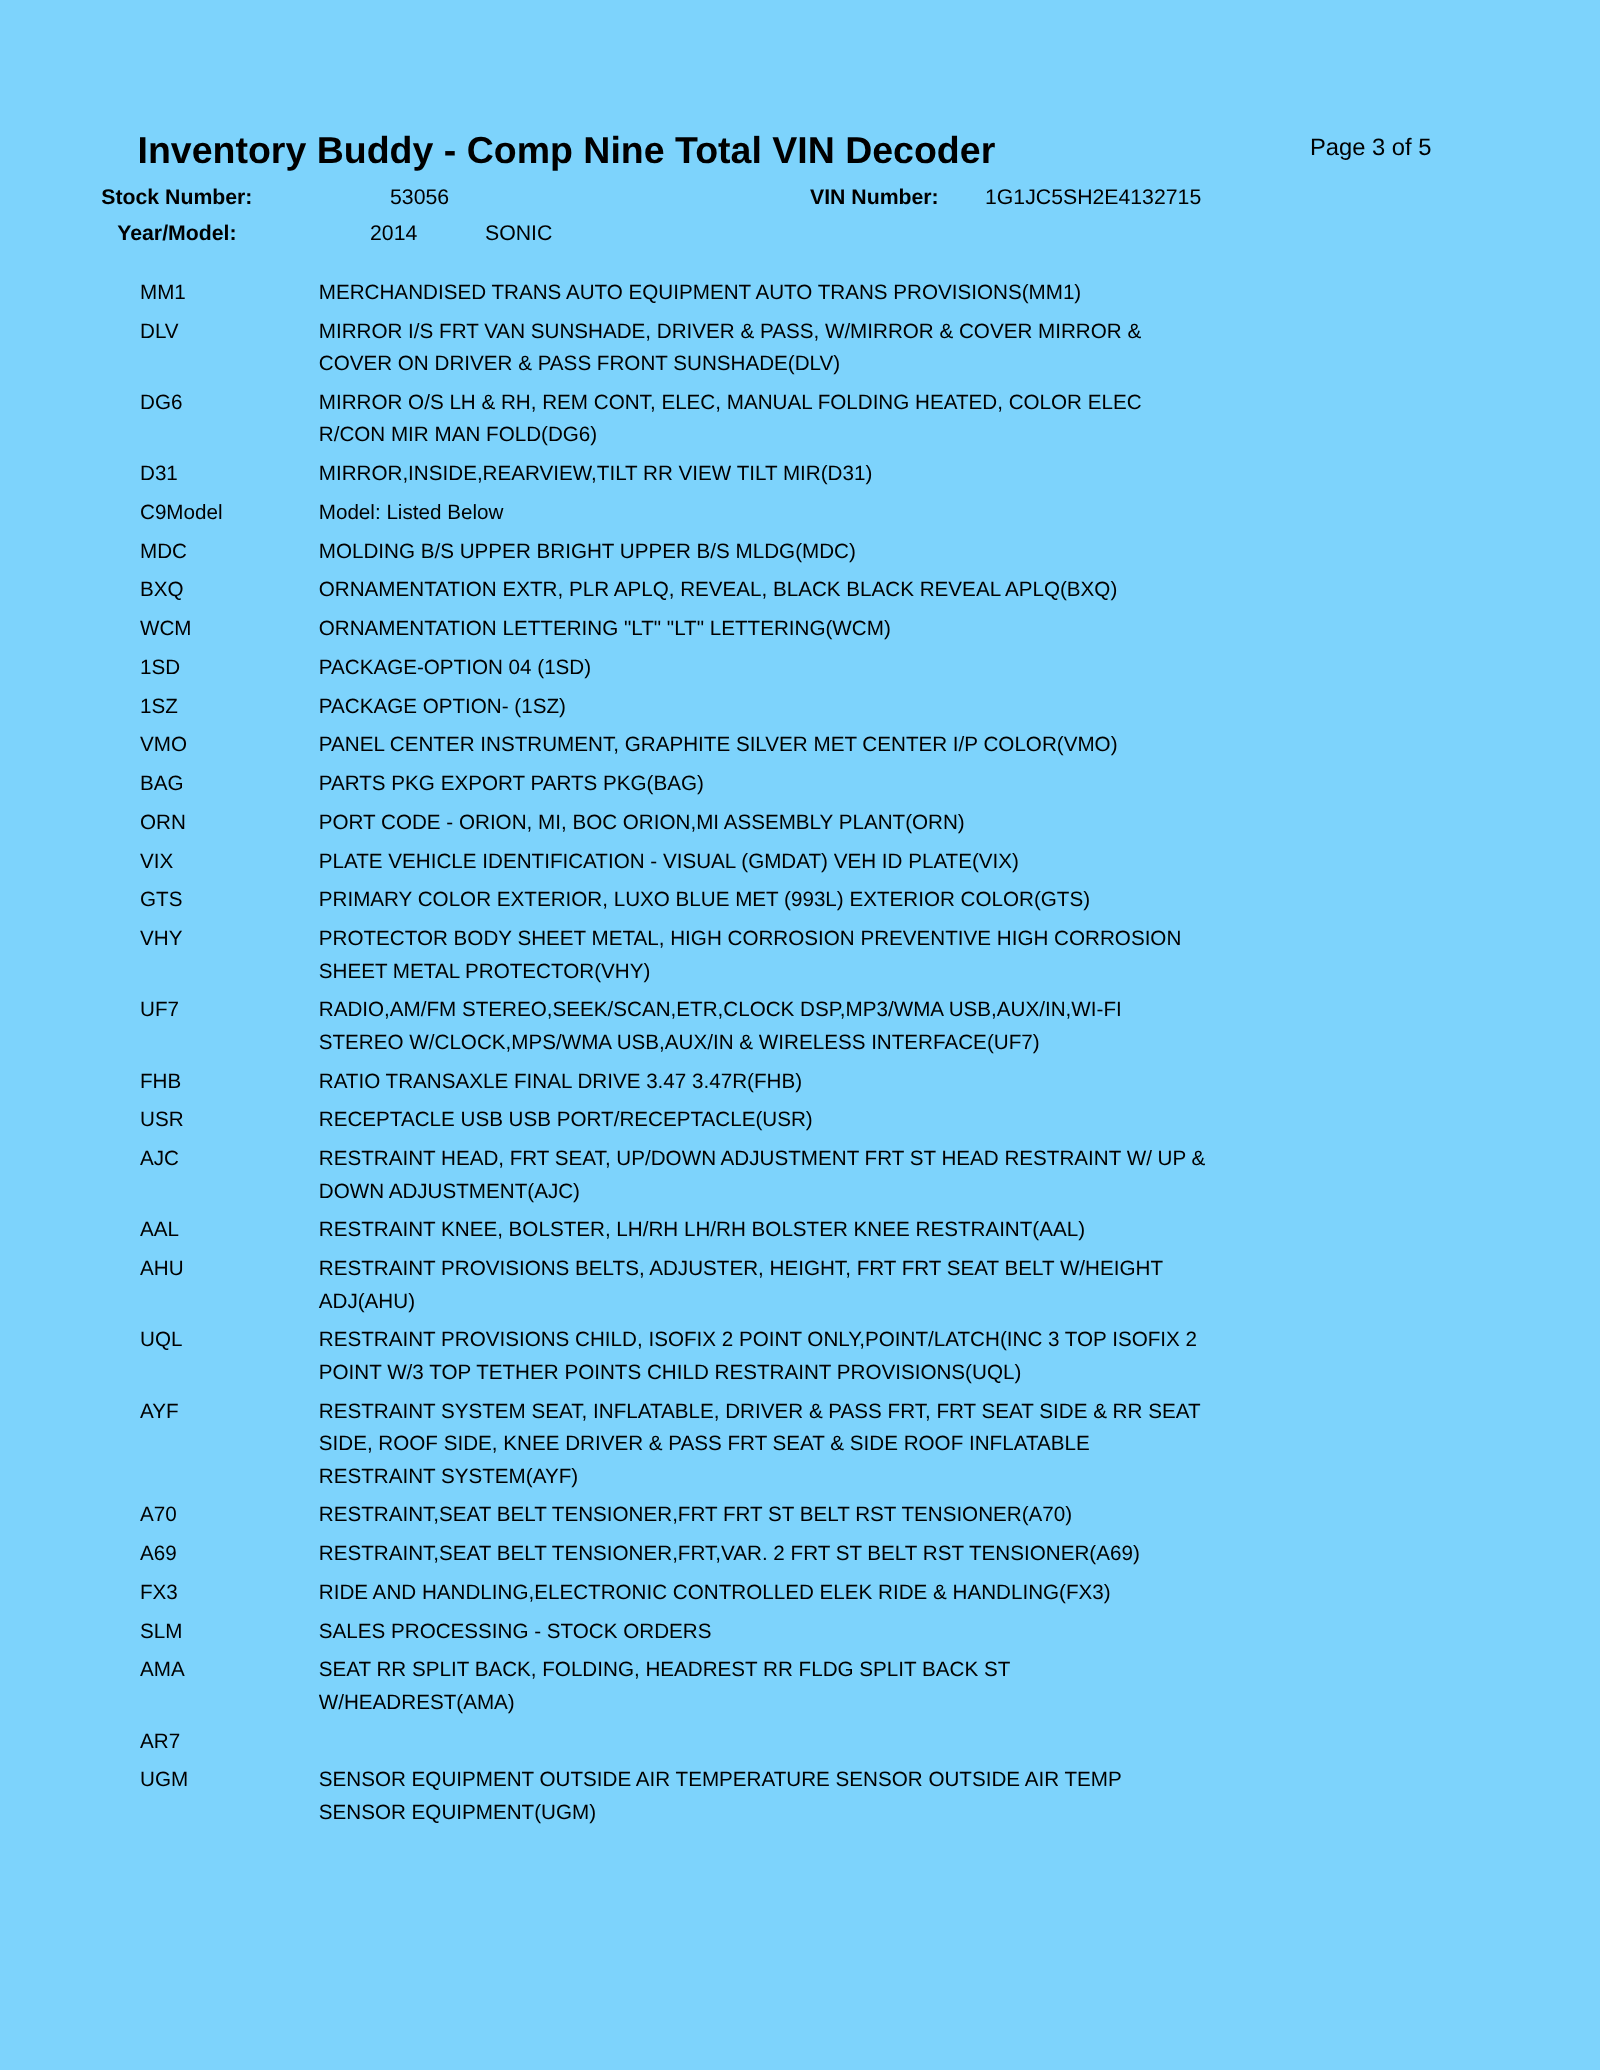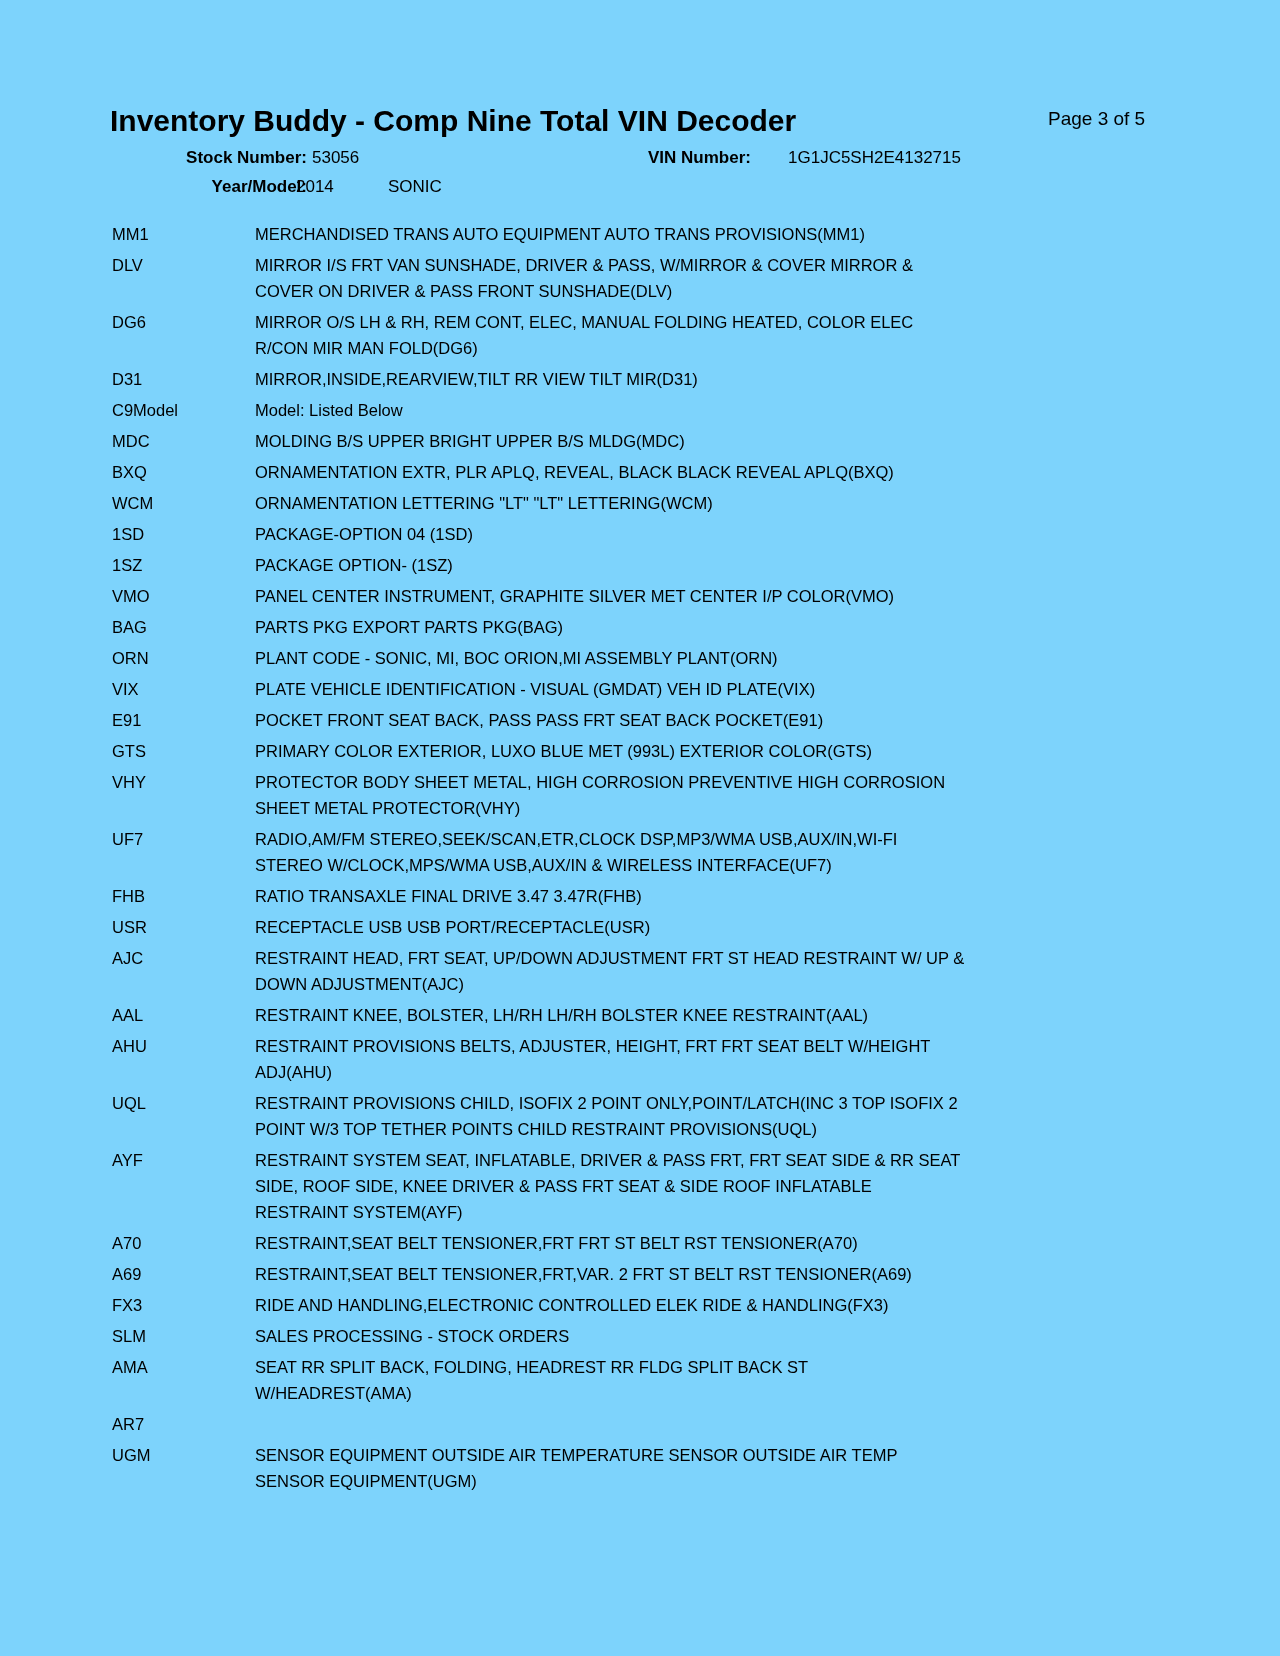--- a/index.html
+++ b/index.html
@@ -35,22 +35,21 @@
     white-space: nowrap;
   }
   .info-value {
     position: absolute;
     font-size: 17px;
     white-space: nowrap;
   }
   .label-right {
     left: 0;
     width: 283px;
-    text-align: right;
-    padding-left: 24px;
+    text-align: center;
   }
   .row-y1 { top: 148px; }
   .row-y2 { top: 177px; }
   .decode-table {
     position: absolute;
     left: 112px;
     top: 221px;
     width: 1060px;
   }
   .decode-row {
@@ -148,32 +147,28 @@
       <div class="decode-desc">PANEL CENTER INSTRUMENT, GRAPHITE SILVER MET CENTER I/P COLOR(VMO)</div>
     </div>
 
     <div class="decode-row">
       <div class="decode-code">BAG</div>
       <div class="decode-desc">PARTS PKG EXPORT PARTS PKG(BAG)</div>
     </div>
 
     <div class="decode-row">
       <div class="decode-code">ORN</div>
-      <div class="decode-desc">PLANT CODE - SONIC, MI, BOC ORION,MI ASSEMBLY PLANT(ORN)</div>
+      <div class="decode-desc">PORT CODE - ORION, MI, BOC ORION,MI ASSEMBLY PLANT(ORN)</div>
     </div>
 
     <div class="decode-row">
       <div class="decode-code">VIX</div>
       <div class="decode-desc">PLATE VEHICLE IDENTIFICATION - VISUAL (GMDAT) VEH ID PLATE(VIX)</div>
     </div>
 
-    <div class="decode-row">
-      <div class="decode-code">E91</div>
-      <div class="decode-desc">POCKET FRONT SEAT BACK, PASS PASS FRT SEAT BACK POCKET(E91)</div>
-    </div>
 
     <div class="decode-row">
       <div class="decode-code">GTS</div>
       <div class="decode-desc">PRIMARY COLOR EXTERIOR, LUXO BLUE MET (993L) EXTERIOR COLOR(GTS)</div>
     </div>
 
     <div class="decode-row">
       <div class="decode-code">VHY</div>
       <div class="decode-desc">PROTECTOR BODY SHEET METAL, HIGH CORROSION PREVENTIVE HIGH CORROSION
 SHEET METAL PROTECTOR(VHY)</div>

